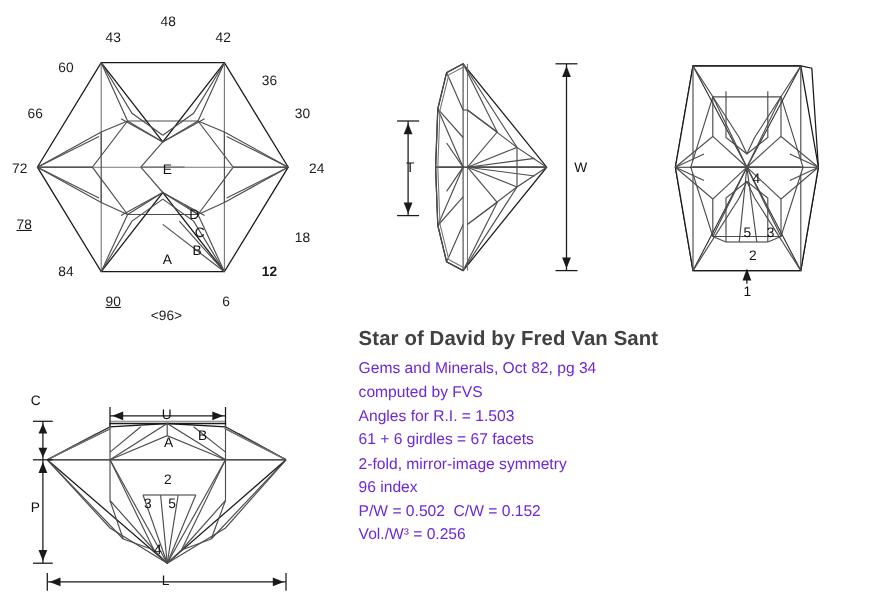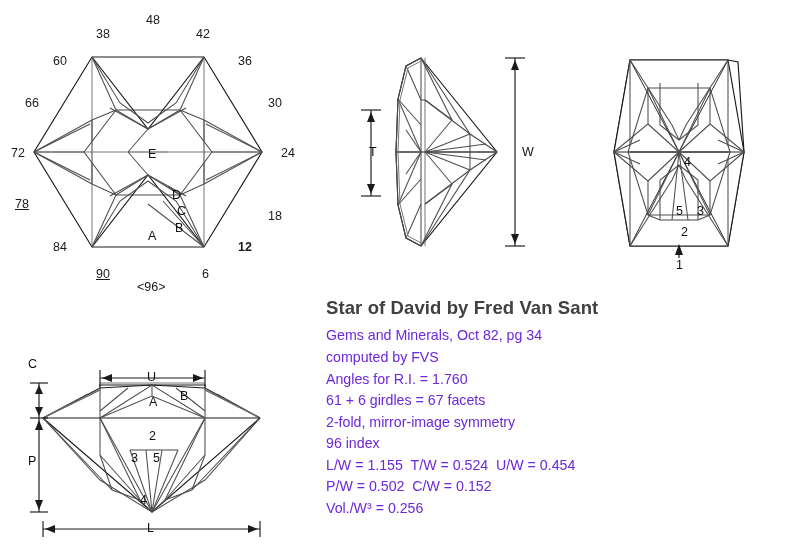--- a/index.html
+++ b/index.html
@@ -342,24 +342,24 @@
         <line class="stroke-dark" x1="43" y1="521" x2="43" y2="537"></line>
         <line class="stroke-dark" x1="260" y1="521" x2="260" y2="537"></line>
         <line class="stroke-dark" x1="43" y1="529" x2="260" y2="529"></line>
         <polygon fill="#1a1a1a" points="45,529 55,525 55,533"></polygon>
         <polygon fill="#1a1a1a" points="258,529 248,525 248,533"></polygon>
       </g>
     </g>
   </svg>
 
   <div class="idx-label" style="left:146px;top:14px;">48</div>
-  <div class="idx-label" style="left:96px;top:28px;">38</div>
+  <div class="idx-label" style="left:96px;top:28px;">43</div>
   <div class="idx-label" style="left:196px;top:28px;">42</div>
   <div class="idx-label" style="left:53px;top:55px;">60</div>
-  <div class="idx-label" style="left:238px;top:55px;">36</div>
+  <div class="idx-label" style="left:238px;top:67px;">36</div>
   <div class="idx-label" style="left:25px;top:97px;">66</div>
   <div class="idx-label" style="left:268px;top:97px;">30</div>
   <div class="idx-label" style="left:11px;top:147px;">72</div>
   <div class="idx-label" style="left:281px;top:147px;">24</div>
   <div class="idx-label" style="left:15px;top:198px;text-decoration:underline;">78</div>
   <div class="idx-label" style="left:268px;top:210px;text-align:right;">18</div>
   <div class="idx-label" style="left:53px;top:241px;text-align:right;">84</div>
   <div class="idx-label" style="left:238px;top:241px;font-weight:bold;">12</div>
   <div class="idx-label" style="left:96px;top:268px;text-decoration:underline;">90</div>
   <div class="idx-label" style="left:202px;top:268px;">6</div>
@@ -389,22 +389,21 @@
   <div class="facet-label" style="left:180px;top:390px;">B</div>
   <div class="facet-label" style="left:149px;top:430px;">2</div>
   <div class="facet-label" style="left:131px;top:452px;">3</div>
   <div class="facet-label" style="left:153px;top:452px;">5</div>
   <div class="facet-label" style="left:140px;top:494px;">4</div>
 
   <div id="info-block">
     <div id="info-title">Star of David by Fred Van Sant</div>
     <div class="info-line">Gems and Minerals, Oct 82, pg 34</div>
     <div class="info-line">computed by FVS</div>
-    <div class="info-line">Angles for R.I. = 1.760</div>
+    <div class="info-line">Angles for R.I. = 1.503</div>
     <div class="info-line">61 + 6 girdles = 67 facets</div>
     <div class="info-line">2-fold, mirror-image symmetry</div>
     <div class="info-line">96 index</div>
-    <div class="info-line">L/W = 1.155  T/W = 0.524  U/W = 0.454</div>
     <div class="info-line">P/W = 0.502  C/W = 0.152</div>
     <div class="info-line">Vol./W³ = 0.256</div>
   </div>
 
 </div>
 
 </body></html>

